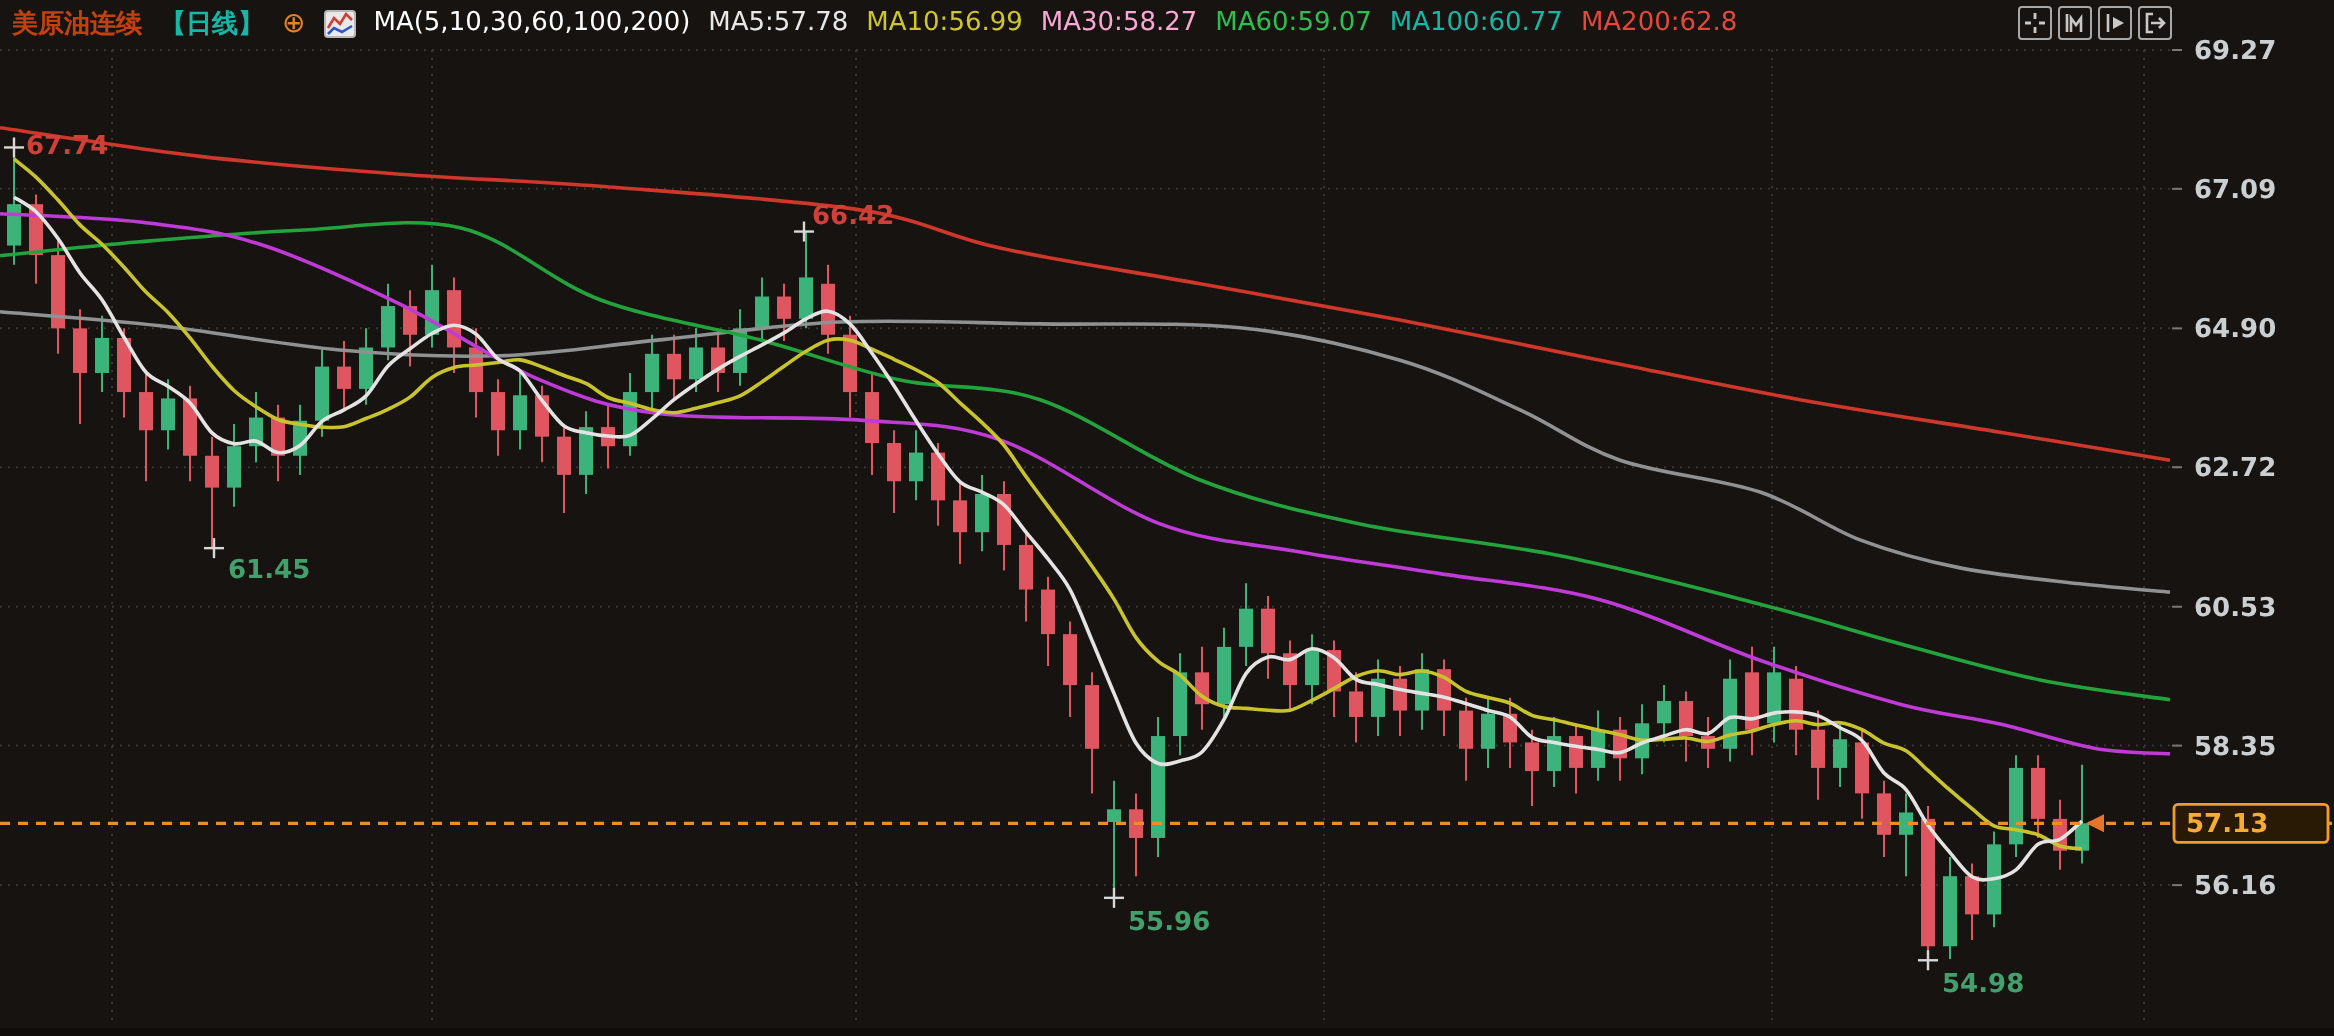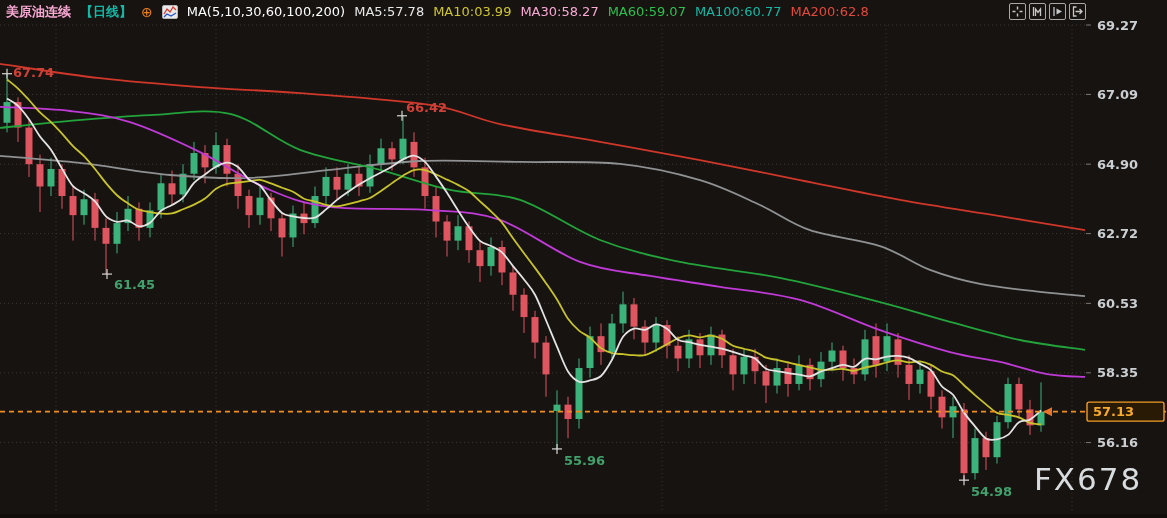--- a/index.html
+++ b/index.html
@@ -1,20 +1,20 @@
 <!DOCTYPE html>
 <html><head>
 <meta charset="utf-8">
 <style>
   html,body{margin:0;padding:0;background:#0c0a08;}
   .app{position:relative;width:1167px;height:518px;background:#171310;overflow:hidden;
        font-family:"DejaVu Sans","Liberation Sans",sans-serif;}
   .hdr{position:absolute;top:0;left:6px;height:23px;display:flex;align-items:center;gap:9px;
        font-size:13px;z-index:3;white-space:nowrap;}
-  .sym{color:#f9a8d4;font-weight:700;}
+  .sym{color:#c2410c;font-weight:700;}
   .per{color:#14b8a6;font-weight:700;}
   .plus{color:#e9811e;font-size:14px;line-height:1;}
   .klicon{display:flex;align-items:center;}
   .magrp{color:#ffffff;}
   .ma{font-weight:400;}
   .tools{position:absolute;top:3px;right:81px;display:flex;gap:3px;z-index:3;}
   .tbtn{width:17px;height:17px;border:1px solid #a8a8a8;border-radius:2px;background:transparent;
         display:flex;align-items:center;justify-content:center;padding:0;box-sizing:border-box;cursor:pointer;}
   #chart{position:absolute;left:0;top:0;z-index:1;}
   .wm{position:absolute;left:1034px;top:461px;color:#d8dcde;font-size:31px;letter-spacing:2px;
@@ -32,21 +32,21 @@
     <span class="plus">⊕</span>
     <span class="klicon">
       <svg width="16" height="14" viewBox="0 0 16 14">
         <rect x="0.5" y="0.5" width="15" height="13" rx="1.5" fill="#e9e9e9" stroke="#b7b7b7"></rect>
         <polyline points="2,9 5,4 8,7 11,2 14,5" fill="none" stroke="#d23c31" stroke-width="1.3"></polyline>
         <polyline points="2,12 5,9 9,11 14,8" fill="none" stroke="#2b55c8" stroke-width="1.3"></polyline>
       </svg>
     </span>
     <span class="magrp">MA(5,10,30,60,100,200)</span>
     <span class="ma" style="color: rgb(232, 232, 232); text-align: right;">MA5:57.78</span>
-    <span class="ma" style="color: rgb(207, 198, 43);">MA10:03.99</span>
+    <span class="ma" style="color: rgb(207, 198, 43);">MA10:56.99</span>
     <span class="ma" style="color: #f9a8d4;">MA30:58.27</span>
     <span class="ma" style="color: rgb(44, 193, 78); text-align: center;">MA60:59.07</span>
     <span class="ma" style="color: #14b8a6;">MA100:60.77</span>
     <span class="ma" style="color: rgb(226, 73, 59);">MA200:62.8</span>
   </div>
 
   <div class="tools">
     <button class="tbtn" title="">
       <svg width="11" height="11" viewBox="0 0 11 11">
         <g stroke="#c8c8c8" stroke-width="1.4" fill="none">
@@ -338,16 +338,15 @@
         <text x="1097" y="238.11749999999992" fill="#cbcfd2" font-family="&quot;DejaVu Sans&quot;,&quot;Liberation Sans&quot;,sans-serif" font-size="13" font-weight="700">62.72</text>
         <line x1="1086" y1="303.36899999999986" x2="1091" y2="303.36899999999986" stroke="#777" stroke-width="1"></line>
         <text x="1097" y="307.86899999999986" fill="#cbcfd2" font-family="&quot;DejaVu Sans&quot;,&quot;Liberation Sans&quot;,sans-serif" font-size="13" font-weight="700">60.53</text>
         <line x1="1086" y1="372.80199999999985" x2="1091" y2="372.80199999999985" stroke="#777" stroke-width="1"></line>
         <text x="1097" y="377.30199999999985" fill="#cbcfd2" font-family="&quot;DejaVu Sans&quot;,&quot;Liberation Sans&quot;,sans-serif" font-size="13" font-weight="700">58.35</text>
         <line x1="1086" y1="442.5535" x2="1091" y2="442.5535" stroke="#777" stroke-width="1"></line>
         <text x="1097" y="447.0535" fill="#cbcfd2" font-family="&quot;DejaVu Sans&quot;,&quot;Liberation Sans&quot;,sans-serif" font-size="13" font-weight="700">56.16</text>
       </g>
     </svg>
 
-  <div class="wm">FX678</div>
 
   <div class="botbar"></div>
 </div>
 
 </body></html>

